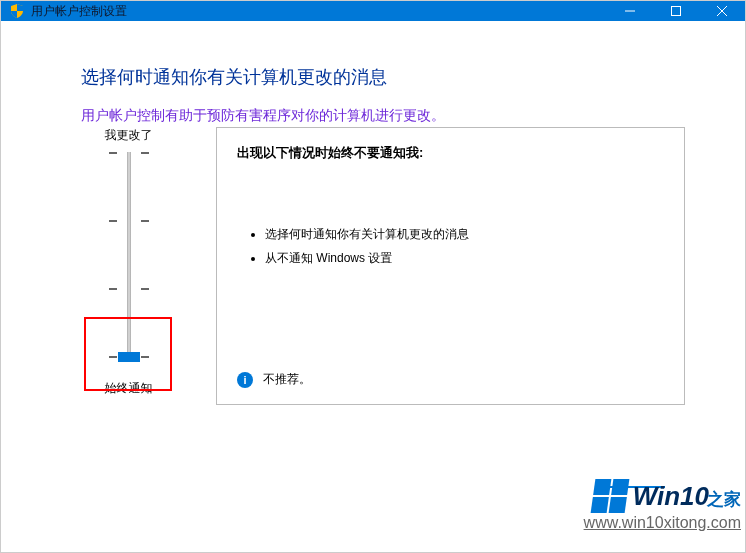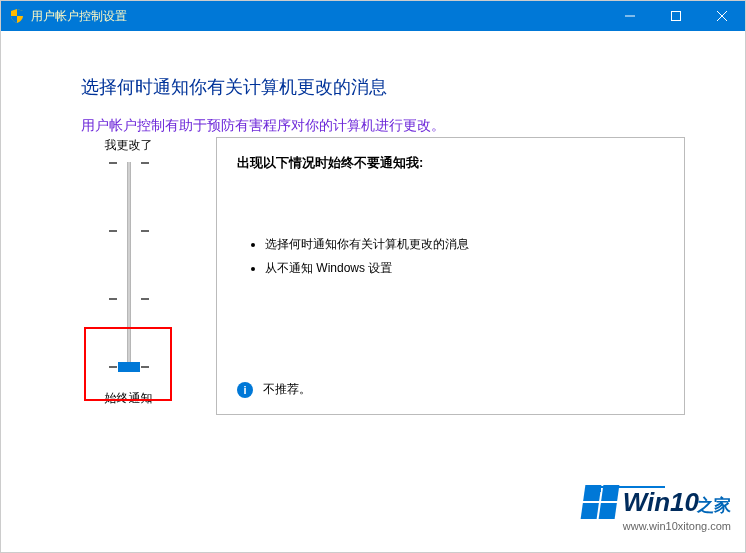--- a/index.html
+++ b/index.html
@@ -6,23 +6,23 @@
     body {
       font-family: "Microsoft YaHei", "Segoe UI", sans-serif;
       background: #fff;
       width: 746px;
       height: 553px;
       overflow: hidden;
       position: relative;
       border: 1px solid #ccc;
     }
     .titlebar {
-      height: 30px;
+      height: 20px;
       background: #0078d7;
-      color: #fef9c3;
+      color: #0f172a;
       display: flex;
       align-items: center;
       font-size: 12px;
     }
     .titlebar .shield-icon {
       margin-left: 8px;
       margin-right: 6px;
       display: inline-flex;
     }
     .titlebar .title { flex: 0 0 auto; }
@@ -170,46 +170,47 @@
       position: absolute;
       bottom: 60px;
       right: 80px;
       width: 66px;
       height: 6px;
       border-top: 2px solid #0078d7;
       border-left: 2px solid #0078d7;
     }
     .watermark {
       position: absolute;
-      right: 14px;
+      right: 4px;
       bottom: 20px;
-      text-align: right;
+      text-align: center;
     }
     .watermark .brand {
       display: flex;
       align-items: center;
       justify-content: flex-end;
       gap: 6px;
       font-size: 26px;
       font-weight: 600;
       color: #002b5c;
       font-style: italic;
     }
     .winlogo {
       display: grid;
       grid-template-columns: 16px 16px;
       grid-template-rows: 16px 16px;
       gap: 2px;
       transform: skewX(-8deg);
     }
     .winlogo span { background: #0078d7; }
     .watermark .url {
-      font-size: 11px;
+      font-size: 16px;
       color: #666;
       margin-top: 1px;
+      text-decoration: underline;
     }
     .brand .bold { font-weight: 700; }
     .brand .zhij { font-size: 17px; font-style: normal; color:#0066b8; margin-left:-2px;}
   </style>
 </head>
 <body>
 
 <div class="titlebar">
   <span class="shield-icon">
     <svg width="16" height="16" viewBox="0 0 16 16">

